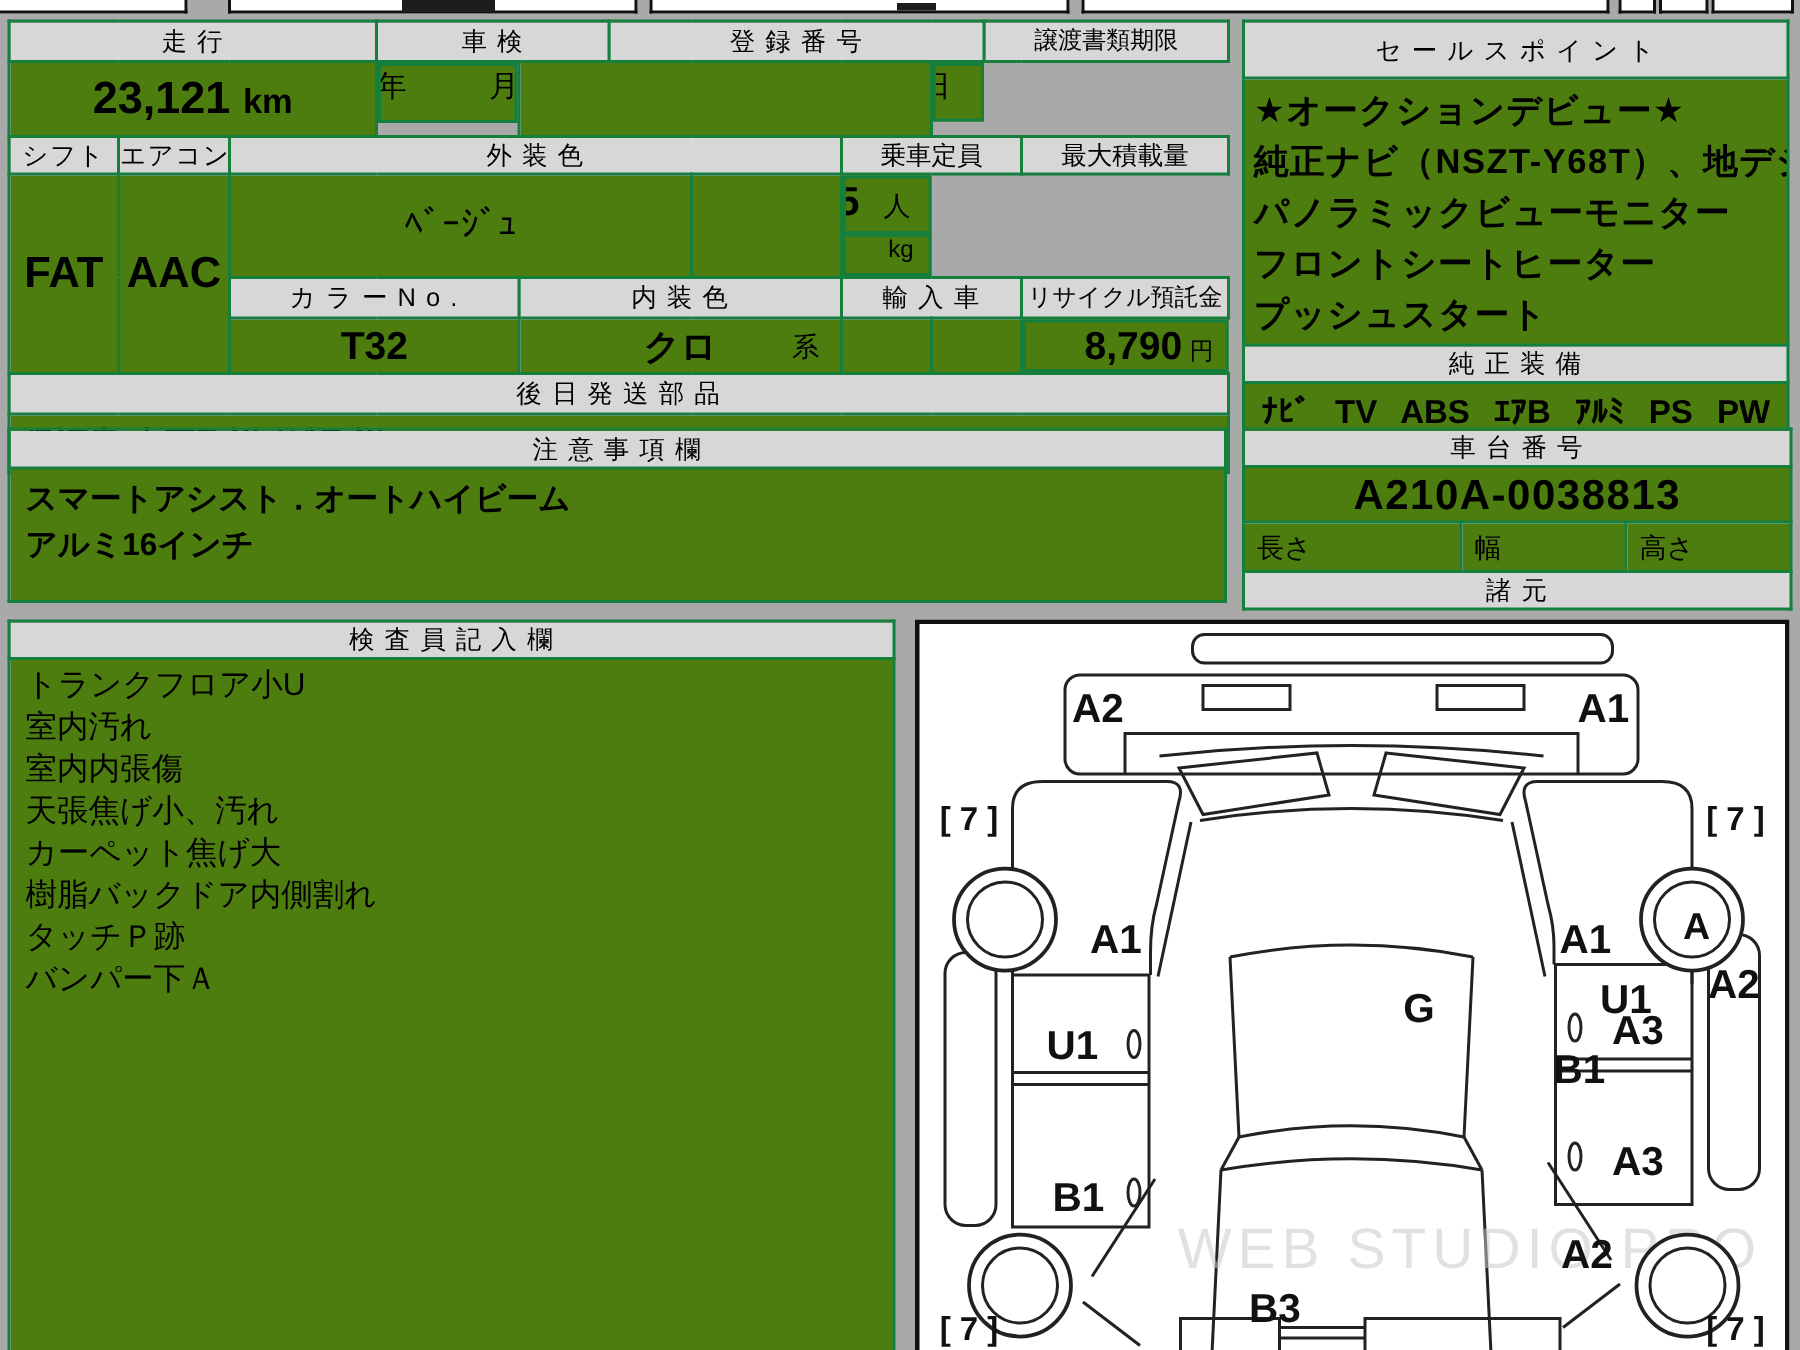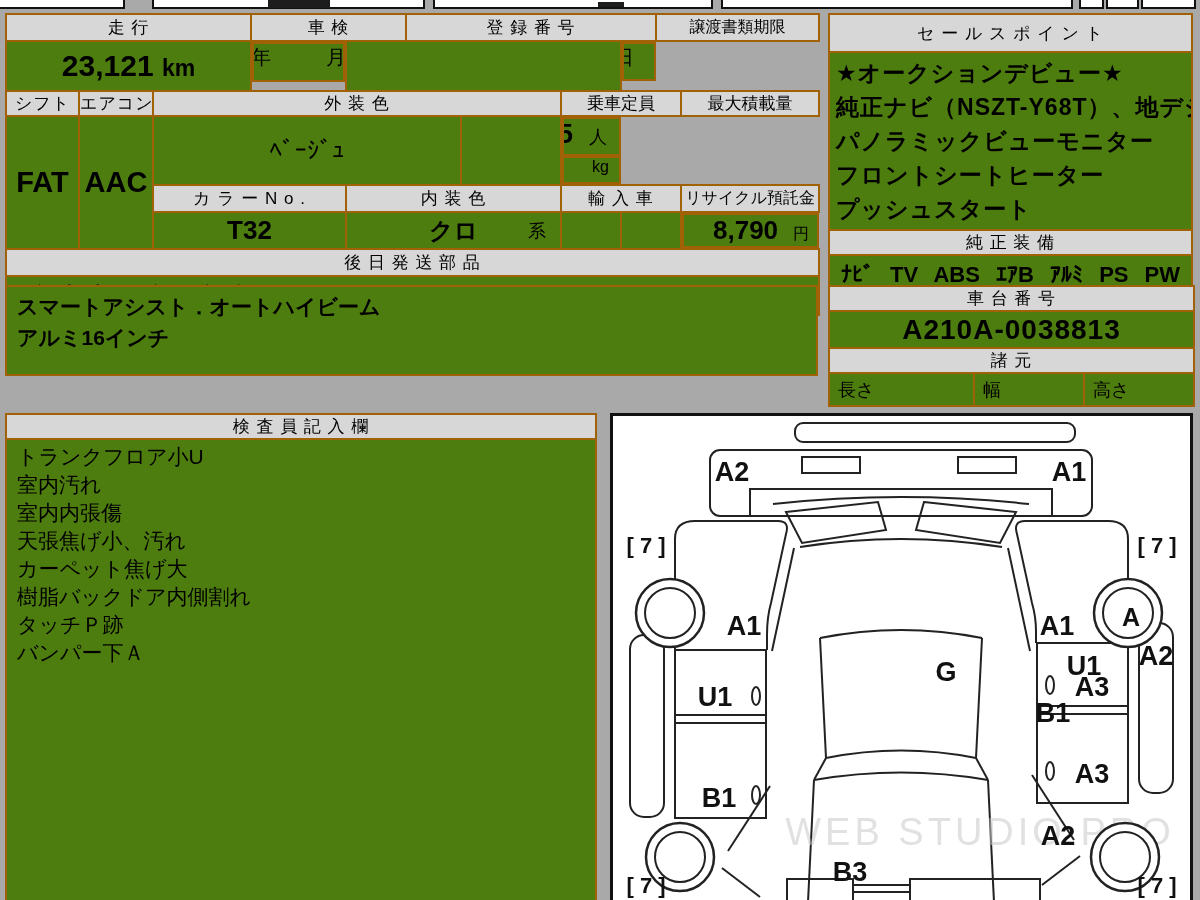--- a/index.html
+++ b/index.html
@@ -3,41 +3,41 @@
 <meta charset="utf-8">
 <style>
   *{margin:0;padding:0;box-sizing:border-box}
   html,body{width:1200px;height:900px}
   body{
     position:relative;overflow:hidden;background:#a9a9a9;color:#000;
     font-family:"Liberation Sans","DejaVu Sans",sans-serif;
   }
   .abs{position:absolute}
   table{border-collapse:collapse;table-layout:fixed}
-  td,th{border:2px solid #a16207;overflow:hidden;white-space:nowrap;vertical-align:middle}
+  td,th{border:2px solid #15803d;overflow:hidden;white-space:nowrap;vertical-align:middle}
   th{background:#d7d7d7;font-weight:normal;font-size:17px;text-align:center;letter-spacing:1px}
   td{background:#4d7c0f}
   
   .frag{position:absolute;top:0;height:9px;background:#fff;border:2px solid #111;border-top:none}
   .smudge{position:absolute;background:#1d1d1d}
   
   .mileage{text-align:center;font-weight:bold;font-size:30px}
   .mileage .unit{font-size:23px}
   .ym{display:flex;align-items:flex-end;justify-content:center;gap:55px;font-size:20px;padding-bottom:9px}
   .md{display:flex;align-items:flex-end;justify-content:flex-end;gap:45px;font-size:20px;padding:0 20px 8px 0}
   .big{font-weight:bold;font-size:29px;text-align:center}
   .beige{font-weight:normal;font-size:25px;text-align:center}
   .cap{display:flex;align-items:baseline;justify-content:flex-end;gap:16px;padding:0 12px 4px 0}
   .cap .num{font-weight:bold;font-size:27px}
   .cap .unit{font-size:18px}
   .kg{display:flex;justify-content:flex-end;font-size:16px;padding:0 10px 6px 0}
   .t32{font-weight:bold;font-size:26px;text-align:center}
   .intcol{position:relative;text-align:center;font-weight:bold;font-size:24px}
   .intcol .suffix{position:absolute;right:14px;bottom:5px;font-weight:normal;font-size:18px}
-  .money{display:flex;align-items:baseline;justify-content:flex-end;gap:15px;padding-right:8px}
+  .money{display:flex;align-items:baseline;justify-content:flex-end;gap:5px;padding-right:8px}
   .money .num{font-weight:bold;font-size:26px}
   .money .unit{font-size:16px}
   .parts{font-weight:bold;font-size:22px;padding-left:8px}
   .salescell{vertical-align:top;padding:3px 6px}
   .salescell div{font-weight:bold;font-size:23px;line-height:34px;letter-spacing:1px}
   .equip{font-weight:bold;font-size:22px;text-align:center;word-spacing:10px}
   .notecell{vertical-align:top;padding:4px 10px}
   .notecell div{font-weight:bold;font-size:21px;line-height:31px}
   .chassis{font-weight:bold;font-size:28px;text-align:center;letter-spacing:1px}
   .spec{font-size:18px;text-align:left;padding-left:8px}
@@ -163,20 +163,23 @@
     <th>純 正 装 備</th>
   </tr>
   <tr style="height:39px">
     <td class="equip">ﾅﾋﾞ TV ABS ｴｱB ｱﾙﾐ PS PW</td>
   </tr>
 </tbody>
   </table>
 
 <table class="abs" style="left:5px;top:285px;width:813px">
   <tbody>
+      <tr style="height:26px">
+    <th>注 意 事 項 欄</th>
+  </tr>
   <tr style="height:89px">
     <td class="notecell">
       <div>スマートアシスト．オートハイビーム</div>
       <div>アルミ16インチ</div>
     </td>
   </tr>
 </tbody>
   </table>
 
 <table class="abs" style="left:828px;top:285px;width:365px">
@@ -185,27 +188,27 @@
       <col style="width:110px">
       <col style="width:110px">
     </colgroup>
   <tbody>
       <tr style="height:23px">
     <th colspan="3">車 台 番 号</th>
   </tr>
   <tr style="height:37px">
     <td colspan="3" class="chassis">A210A-0038813</td>
   </tr>
-  <tr style="height:22px">
-    <th colspan="3">諸 元</th>
-  </tr>
   <tr style="height:33px">
     <td class="spec">長さ</td>
     <td class="spec">幅</td>
     <td class="spec">高さ</td>
+  </tr>
+  <tr style="height:22px">
+    <th colspan="3">諸 元</th>
   </tr>
 </tbody>
   </table>
 
 <table class="abs" style="left:5px;top:413px;width:592px">
   <tbody>
       <tr style="height:24px">
     <th>検 査 員 記 入 欄</th>
   </tr>
   <tr style="height:465px">

